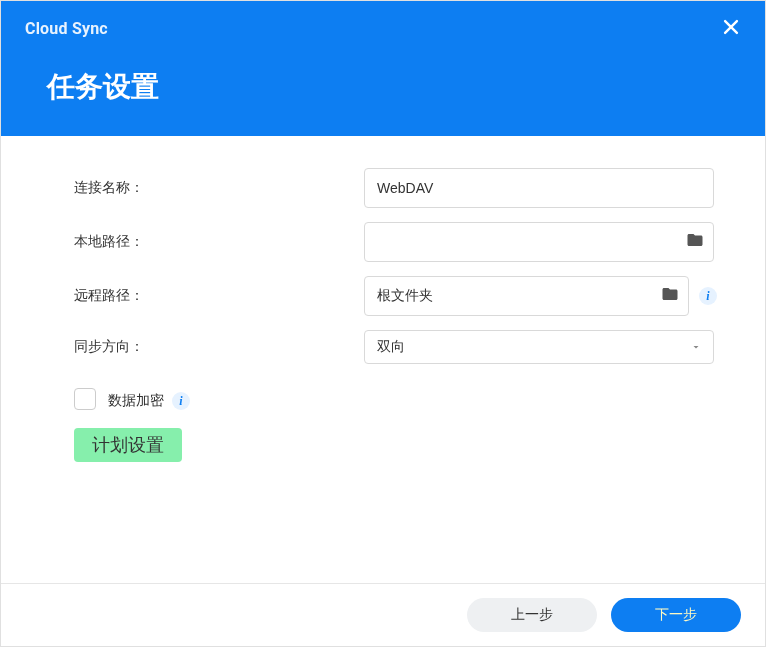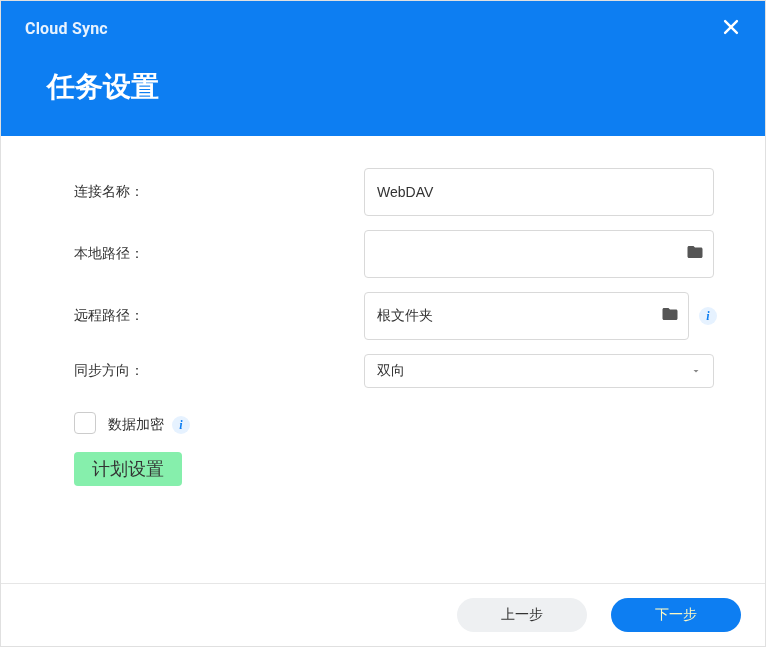--- a/index.html
+++ b/index.html
@@ -60,21 +60,21 @@
     font-size: 14px;
     color: #333;
     flex-shrink: 0;
   }
   .input-wrap {
     position: relative;
     width: 350px;
   }
   .text-input {
     width: 100%;
-    height: 48px;
+    height: 40px;
     border: 1px solid #d9d9d9;
     border-radius: 4px;
     padding: 0 12px;
     font-size: 14px;
     color: #333;
     background: #fff;
     outline: none;
   }
   .with-icon .text-input { }
   .input-icon {
@@ -167,21 +167,21 @@
     font-size: 18px;
     border: none;
     cursor: pointer;
   }
 
   .footer {
     border-top: 1px solid #e6e6e6;
     padding: 14px 24px;
     display: flex;
     justify-content: flex-end;
-    gap: 24px;
+    gap: 14px;
   }
   .btn {
     height: 34px;
     min-width: 130px;
     padding: 0 28px;
     border-radius: 17px;
     font-size: 14px;
     border: none;
     cursor: pointer;
     display: inline-flex;

